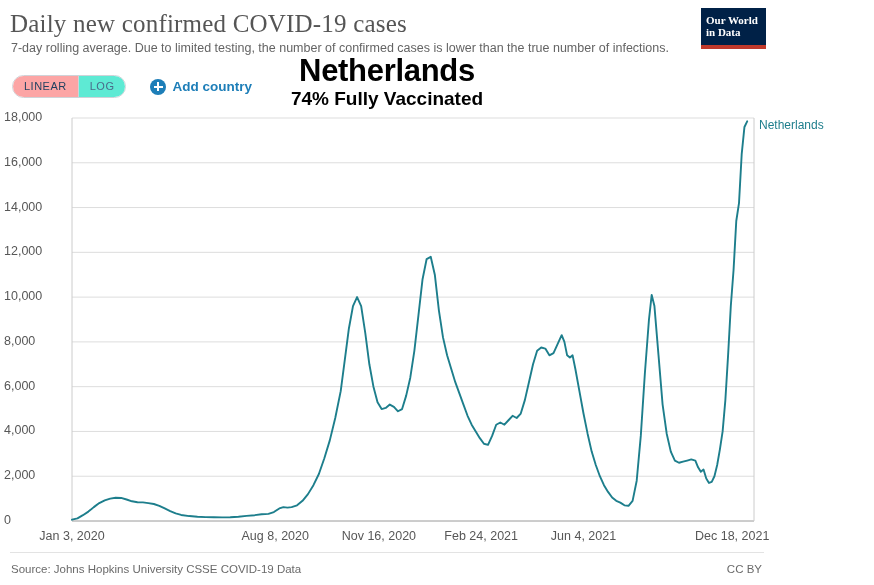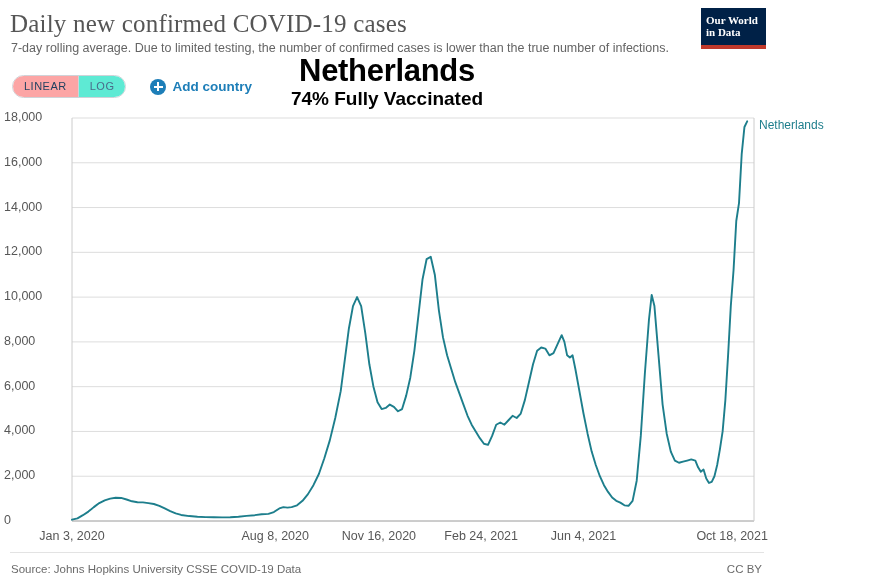--- a/index.html
+++ b/index.html
@@ -244,21 +244,21 @@
       <div class="y-label" style="left: 4px; top: 289.111px;">10,000</div>
       <div class="y-label" style="left: 4px; top: 244.333px;">12,000</div>
       <div class="y-label" style="left: 4px; top: 199.556px;">14,000</div>
       <div class="y-label" style="left: 4px; top: 154.778px;">16,000</div>
       <div class="y-label" style="left: 4px; top: 110px;">18,000</div>
       <div class="x-label" style="left: 12px; width: 120px; top: 529px;">Jan 3, 2020</div>
       <div class="x-label" style="left: 215.236px; width: 120px; top: 529px;">Aug 8, 2020</div>
       <div class="x-label" style="left: 318.9px; width: 120px; top: 529px;">Nov 16, 2020</div>
       <div class="x-label" style="left: 421.2px; width: 120px; top: 529px;">Feb 24, 2021</div>
       <div class="x-label" style="left: 523.5px; width: 120px; top: 529px;">Jun 4, 2021</div>
-      <div class="x-label" style="left: 672.176px; width: 120px; top: 529px;">Oct 18, 2021</div>
+      <div class="x-label" style="left: 672.176px; width: 120px; top: 529px;">Dec 18, 2021</div>
       <div class="series-label" style="left: 759px; top: 117.717px;">Netherlands</div>
     </div>
 
   <div class="footer-rule"></div>
   <div class="source">Source: Johns Hopkins University CSSE COVID-19 Data</div>
   <div class="ccby">CC BY</div>
 
 </div>
 
 </body></html>

